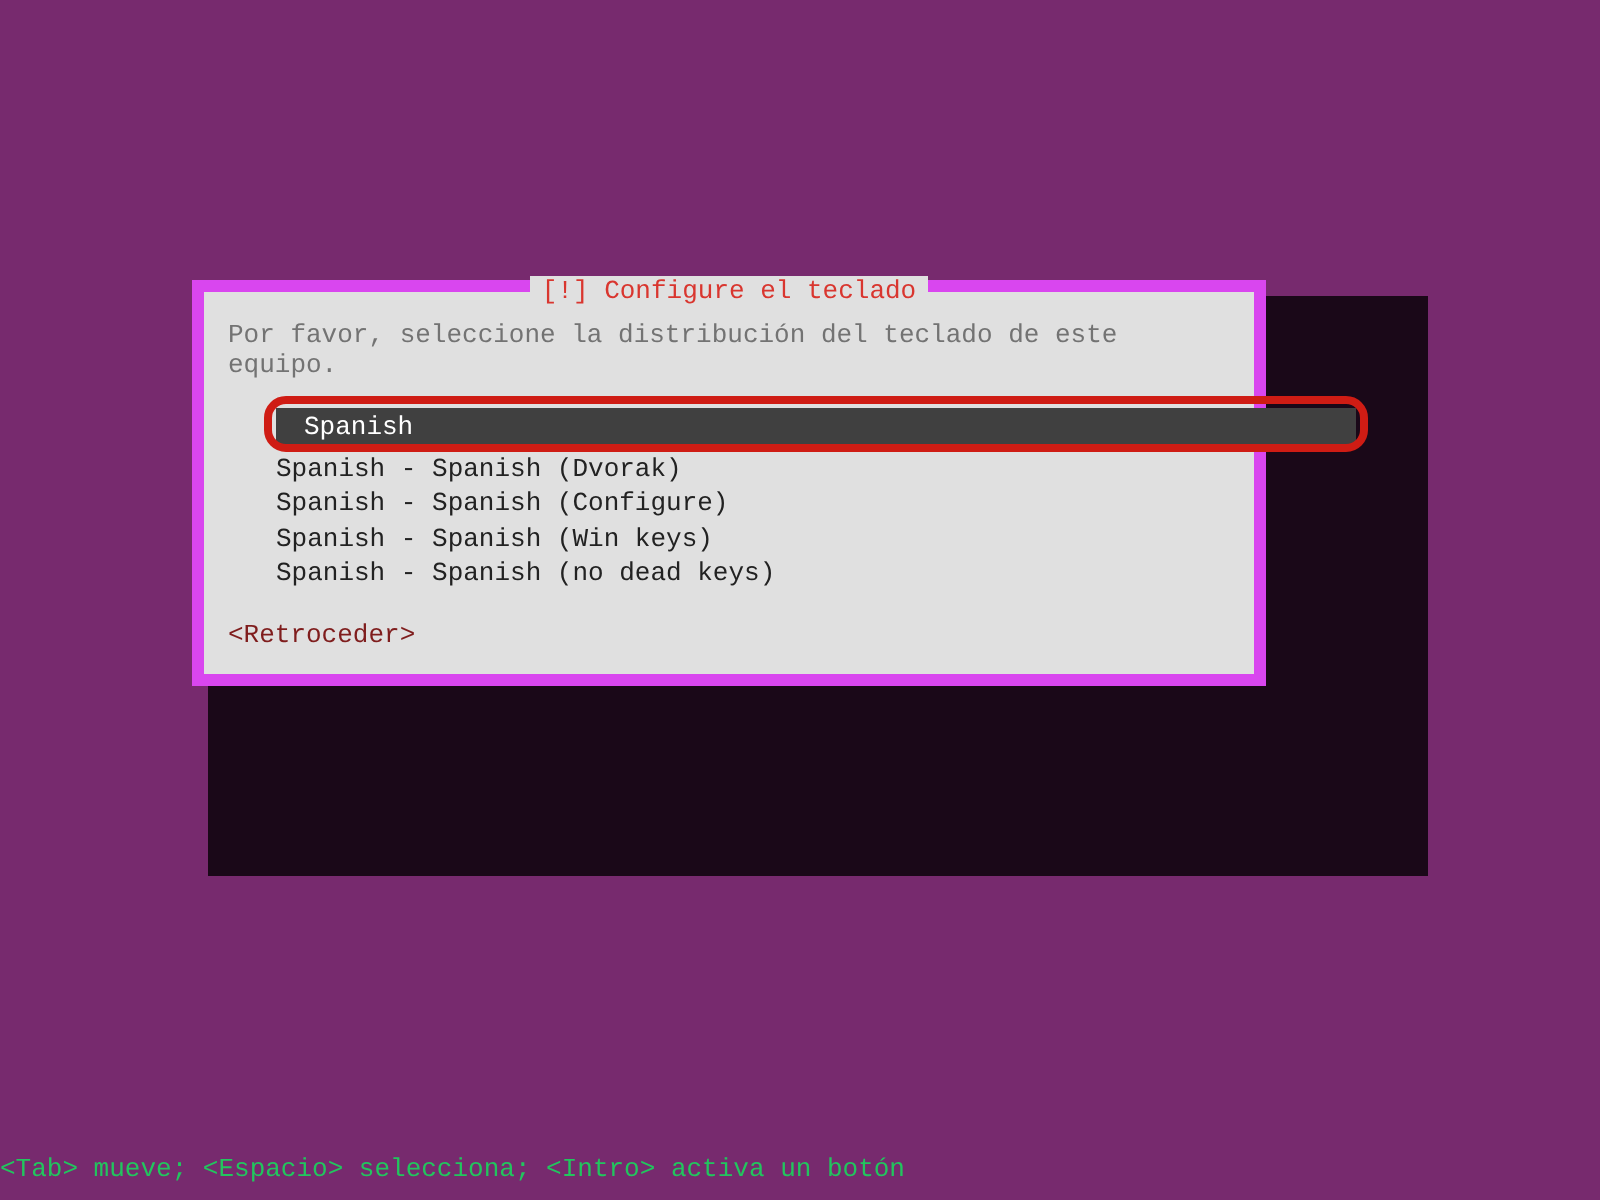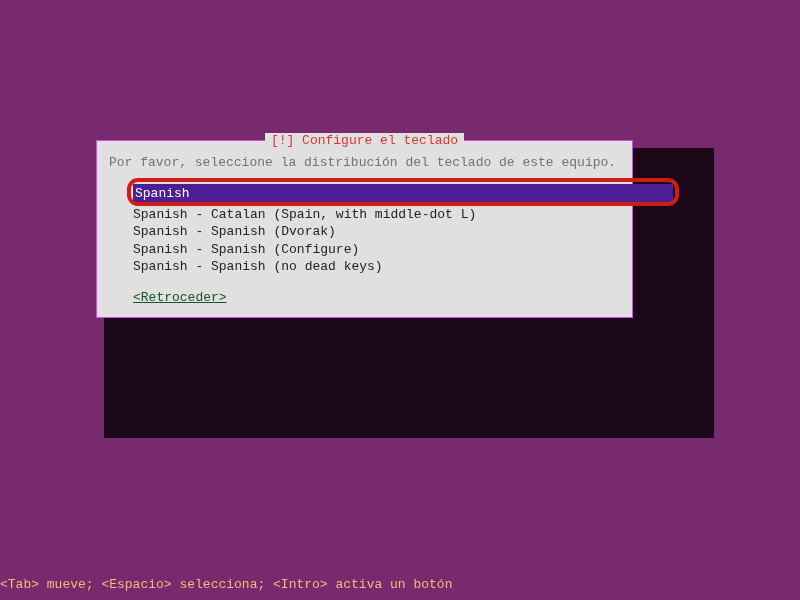--- a/index.html
+++ b/index.html
@@ -19,21 +19,21 @@
     width: 610px;
     height: 290px;
     background: #1a0818;
   }
   .dialog {
     position: absolute;
     top: 140px;
     left: 96px;
     width: 537px;
     background: #e0e0e0;
-    border: 1px solid #d946ef;
+    border: 6px solid #d946ef;
     padding: 8px 12px 12px 12px;
   }
   .title-wrap {
     position: relative;
     text-align: center;
     top: -16px;
     height: 0;
   }
   .title {
     display: inline-block;
@@ -56,65 +56,63 @@
   }
   .list-item {
     color: #222;
     line-height: 1.35;
   }
   .highlight-wrap {
     position: relative;
     margin-bottom: 2px;
   }
   .highlight-bar {
-    background: #4c1d95;
+    background: #404040;
     color: #fff;
-    padding: 1px 2px;
+    padding: 1px 14px;
     width: 540px;
     line-height: 1.35;
   }
   .highlight-ring {
     position: absolute;
     top: -6px;
     left: -6px;
     width: 552px;
     height: 28px;
     border: 4px solid #cf1c14;
     border-radius: 11px;
     pointer-events: none;
   }
   .back {
-    color: #14532d;
-    margin-left: 24px;
-    text-decoration: underline;
+    color: #7f1d1d;
   }
   .footer {
     position: absolute;
     left: 0;
     bottom: 8px;
-    color: #fdba74;
+    color: #22c55e;
     font-size: 13px;
   }
 </style>
 </head>
 <body>
 
 <div class="shadow"></div>
 
 <div class="dialog">
   <div class="title-wrap">
     <span class="title">[!] Configure el teclado</span>
   </div>
   <div class="prompt">Por favor, seleccione la distribución del teclado de este equipo.</div>
   <div class="list">
     <div class="highlight-wrap">
       <div class="highlight-bar">Spanish</div>
       <div class="highlight-ring"></div>
     </div>
-    <div class="list-item">Spanish - Catalan (Spain, with middle-dot L)</div>
     <div class="list-item">Spanish - Spanish (Dvorak)</div>
     <div class="list-item">Spanish - Spanish (Configure)</div>
+    <div class="list-item">Spanish - Spanish (Win keys)</div>
     <div class="list-item">Spanish - Spanish (no dead keys)</div>
   </div>
   <div class="back">&lt;Retroceder&gt;</div>
 </div>
 
 <div class="footer">&lt;Tab&gt; mueve; &lt;Espacio&gt; selecciona; &lt;Intro&gt; activa un botón</div>
 
 </body></html>

